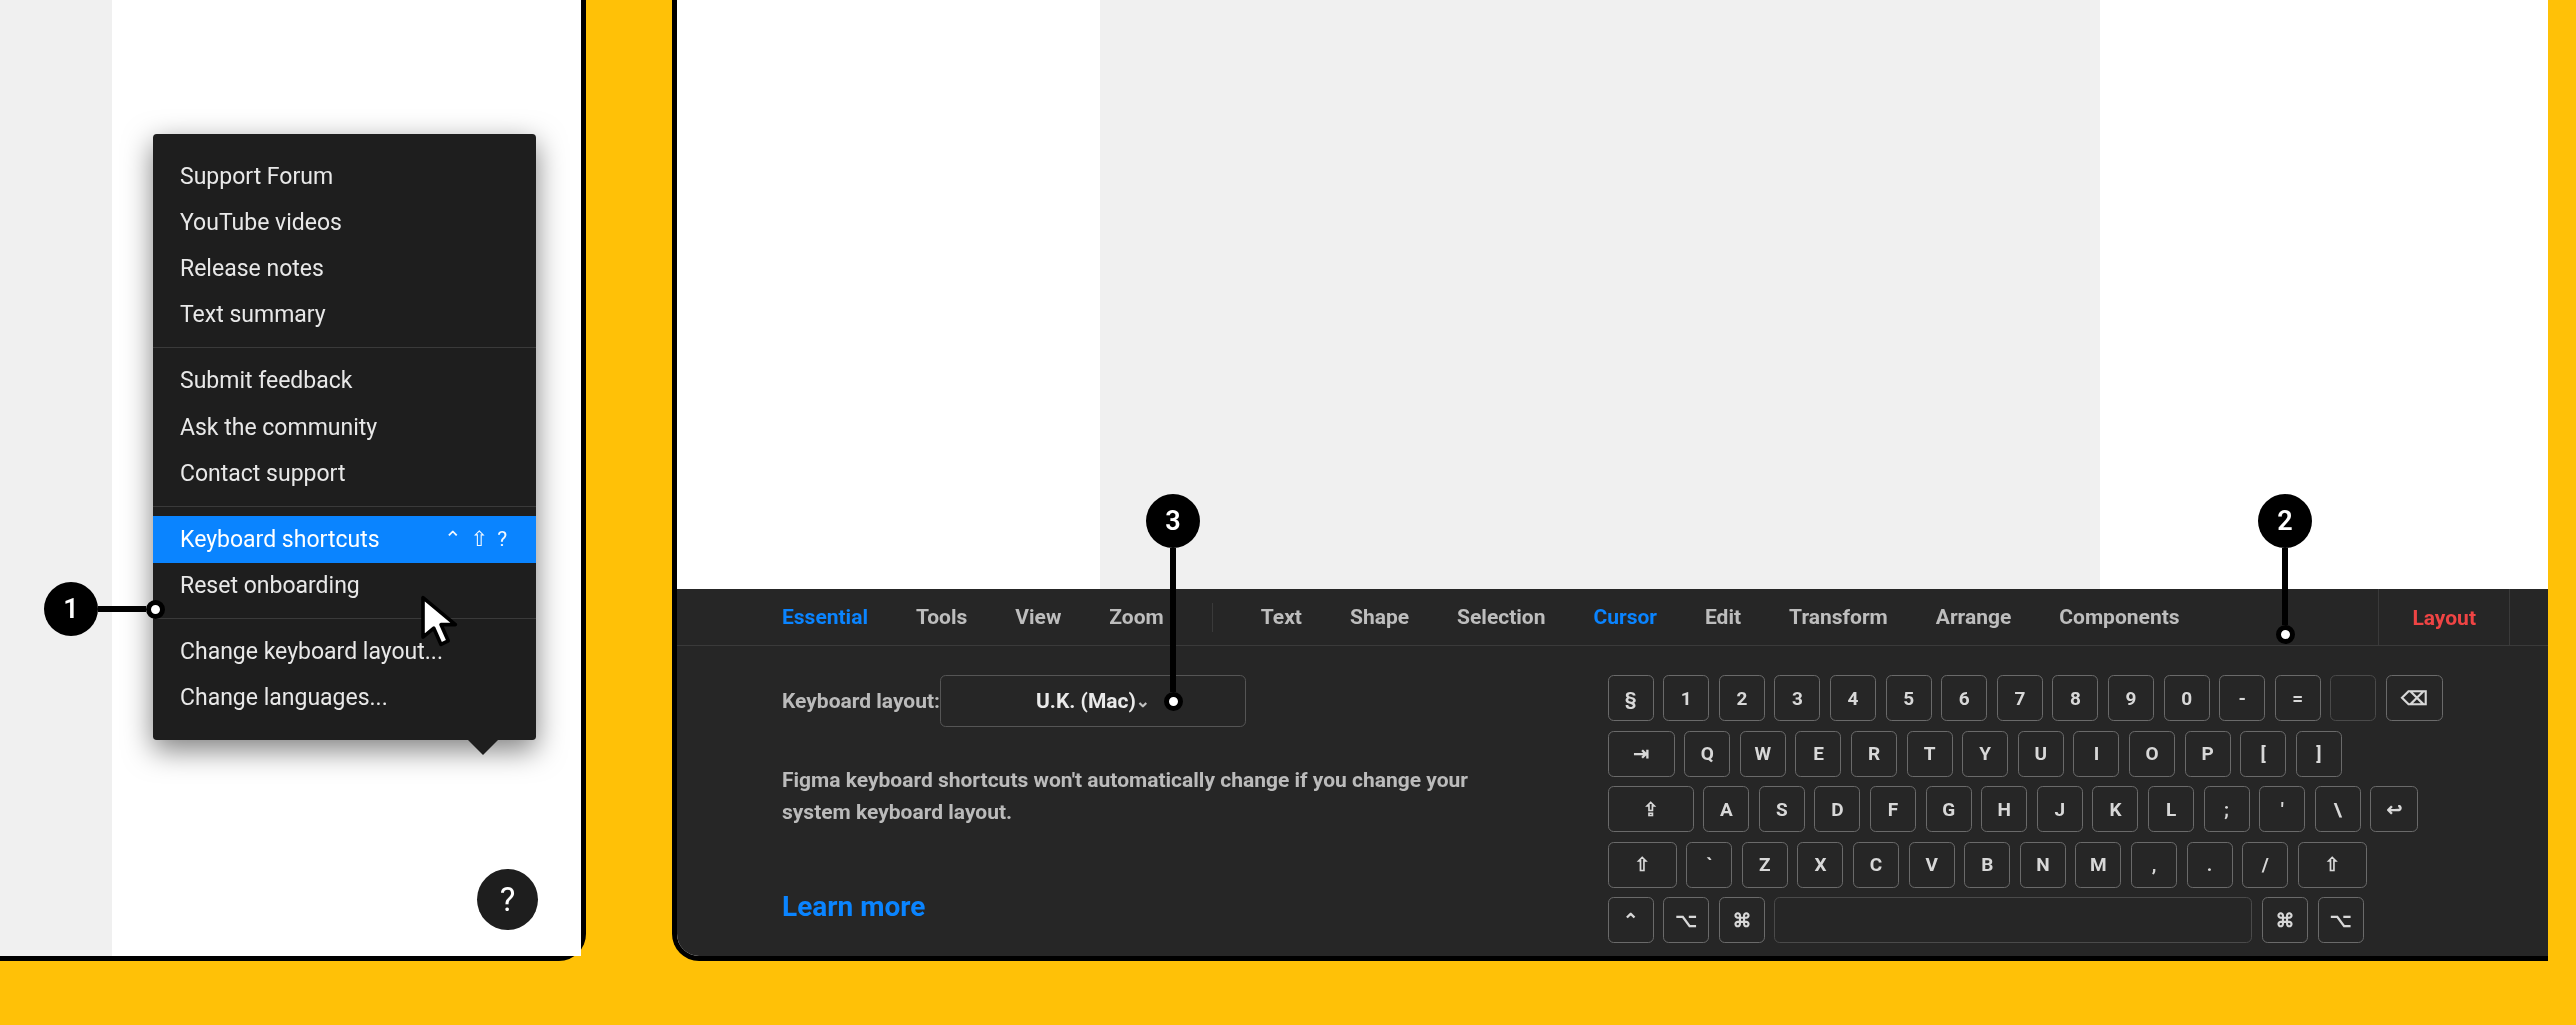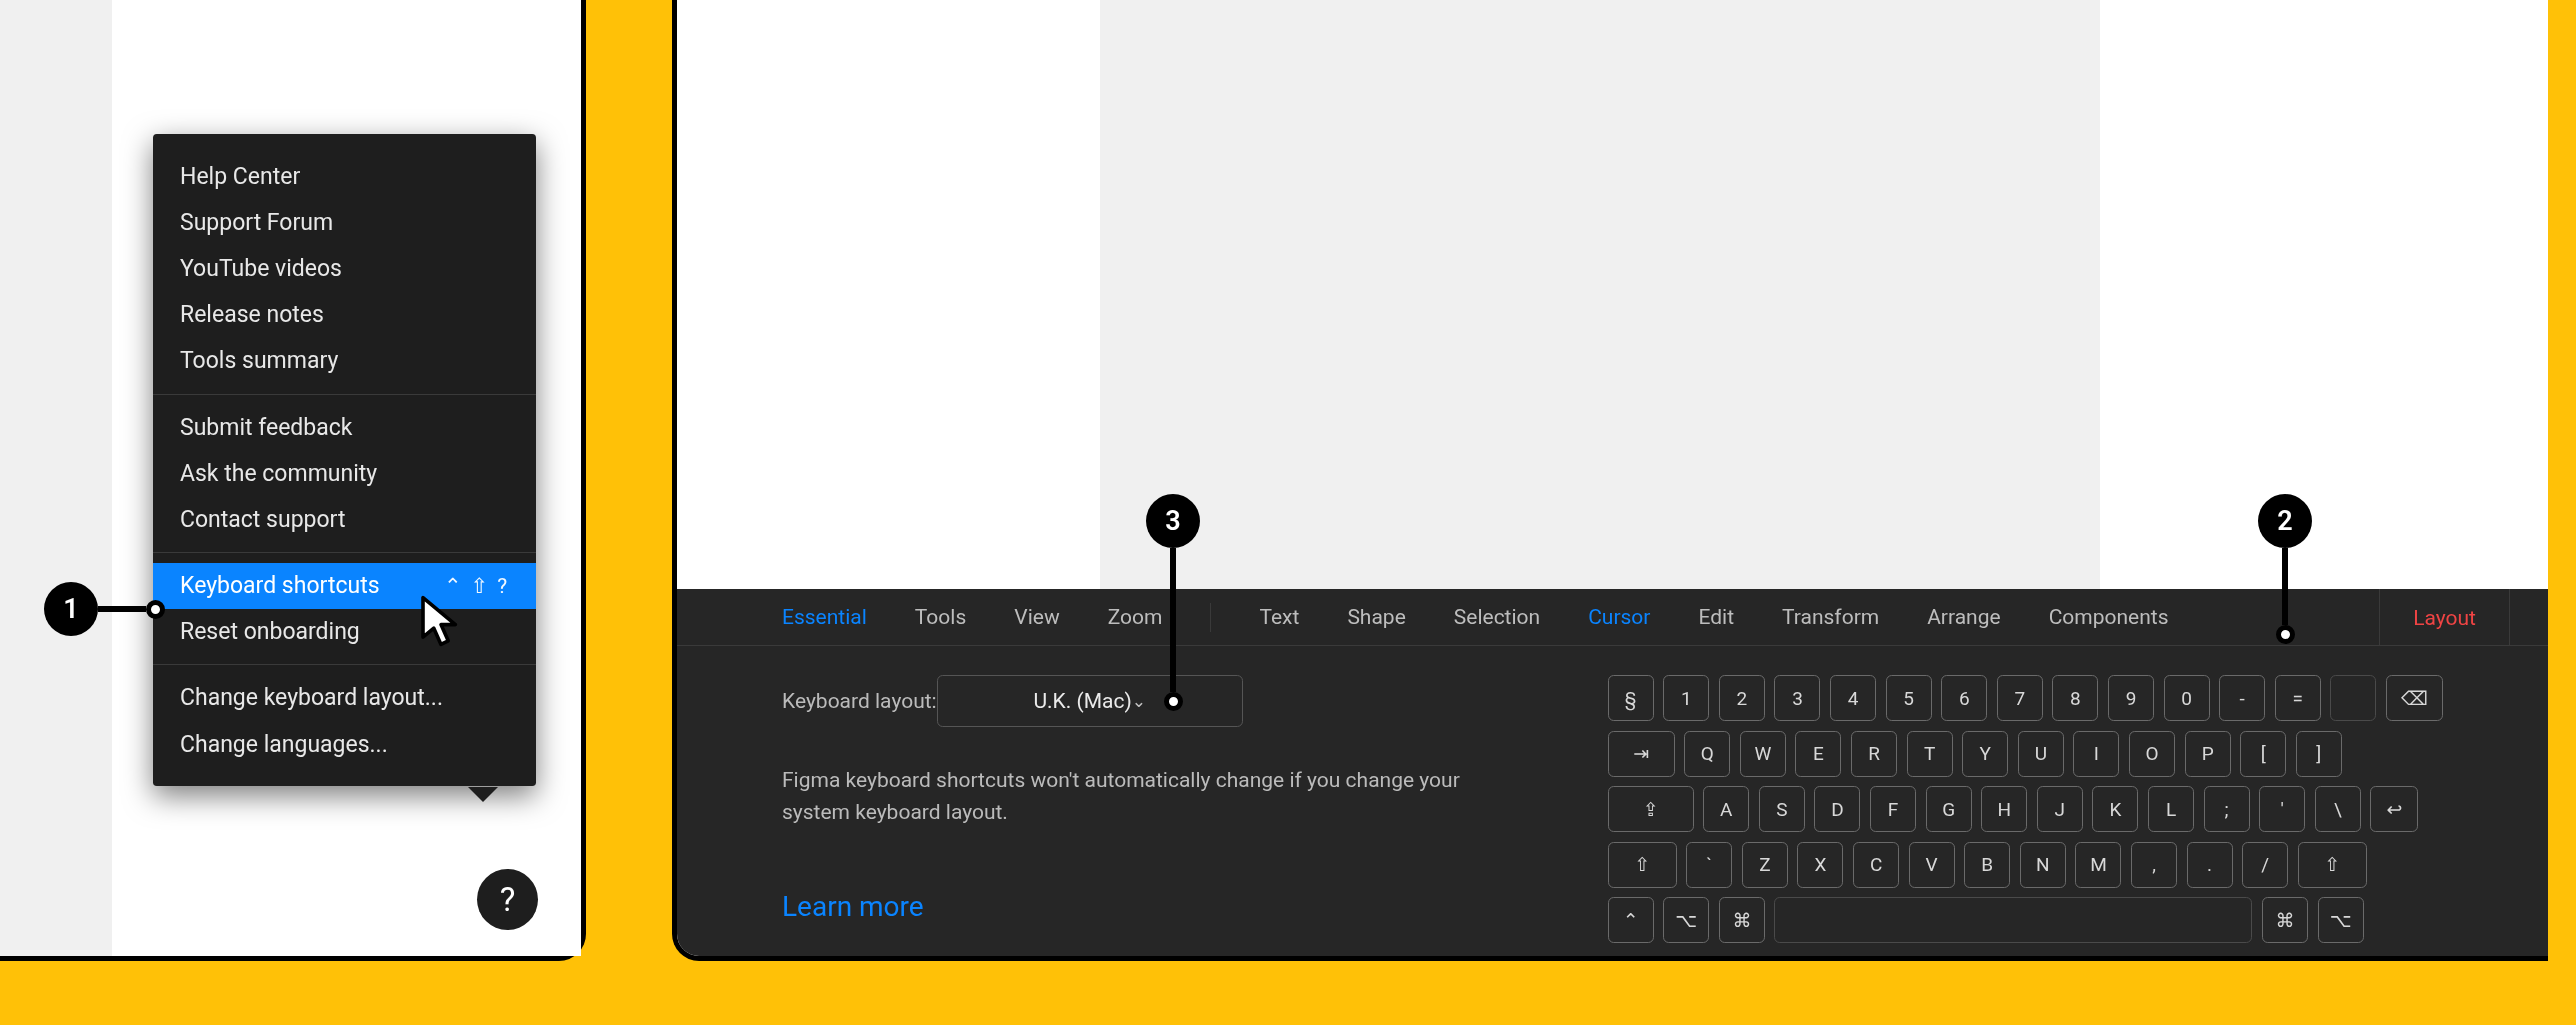--- a/index.html
+++ b/index.html
@@ -69,20 +69,21 @@
   
   .right-panel {
     position:absolute;
     left: 672px; top:0;
     width: 1876px; height: 961px;
     background:#fff;
     border:5.7px solid #000;
     border-top:none; border-right:none;
     border-bottom-left-radius:27px;
     overflow:hidden;
+    font-weight:bold;
   }
   .right-panel .canvas-gray {
     position:absolute; left:423px; top:0; width:1000px; height:593px; background:#f0f0f0;
   }
   .shortcuts-panel {
     position:absolute; left:0; bottom:0; width:100%; height:367px;
     background:#262626; color:#ccc;
   }
   .tabs {
     display:flex; align-items:center;
@@ -150,33 +151,30 @@
 <body>
 
 <div class="stage" id="stage" style="transform: scale(1);">
 
   <div class="left-panel">
     <div class="white-strip"></div>
 
     <div class="help-menu">
       <div class="group" id="hm-g1">
           <div class="menu-item">
-            <span>Help Center</span>
-          </div>
-          <div class="menu-item">
             <span>Support Forum</span>
           </div>
           <div class="menu-item">
             <span>YouTube videos</span>
           </div>
           <div class="menu-item">
             <span>Release notes</span>
           </div>
           <div class="menu-item">
-            <span>Tools summary</span>
+            <span>Text summary</span>
           </div>
         </div>
       <div class="sep"></div>
       <div class="group" id="hm-g2">
           <div class="menu-item">
             <span>Submit feedback</span>
           </div>
           <div class="menu-item">
             <span>Ask the community</span>
           </div>

